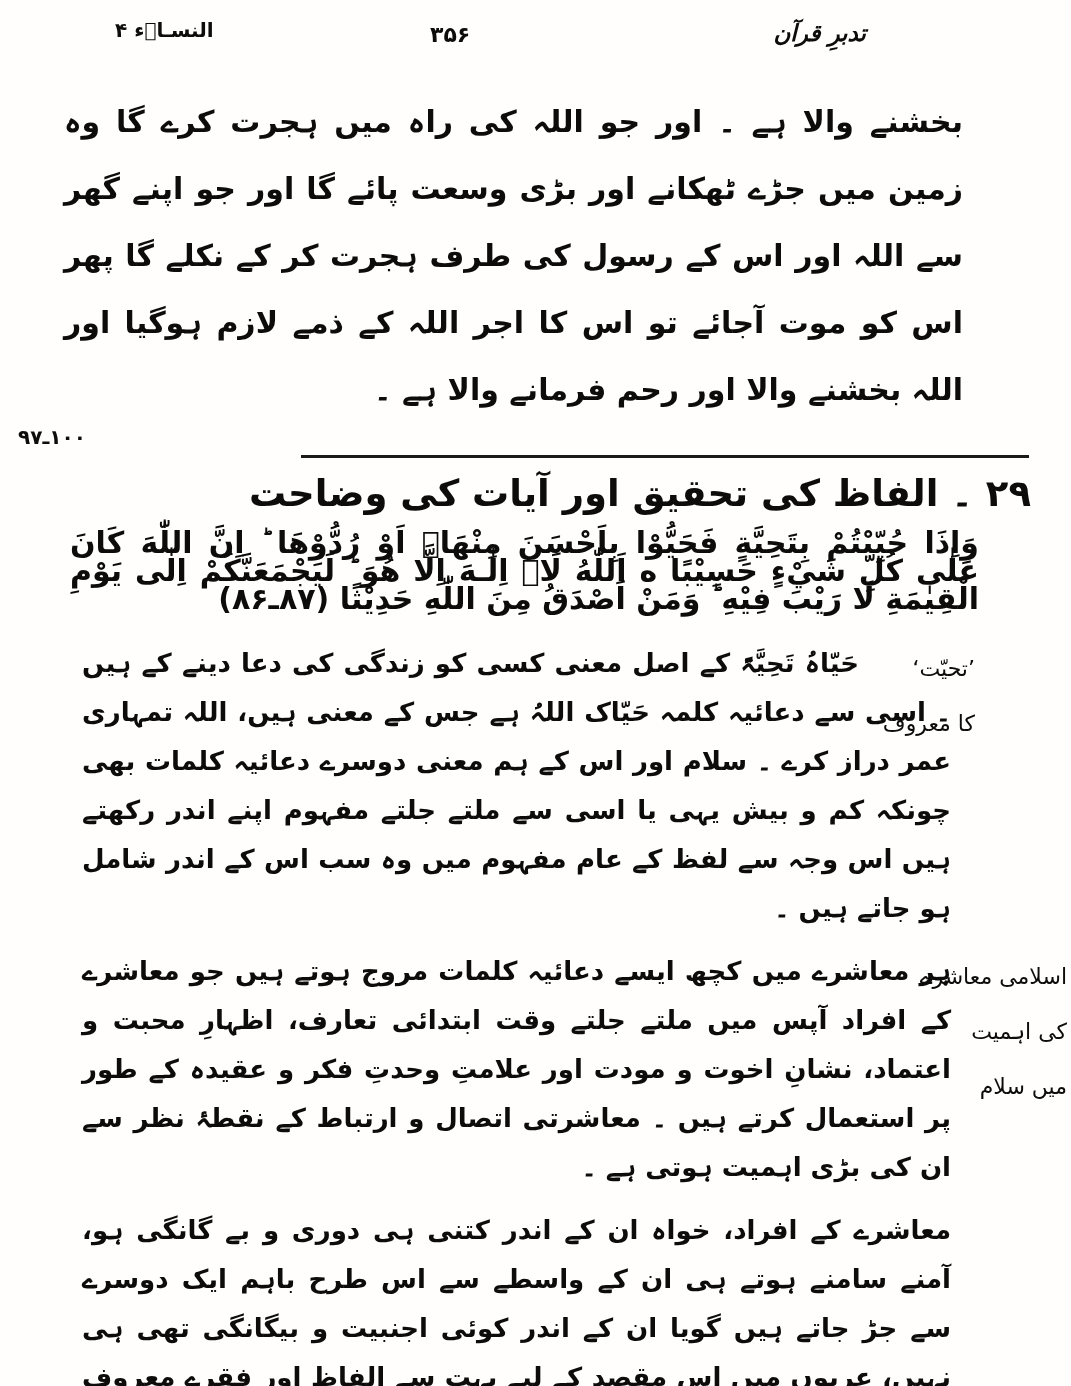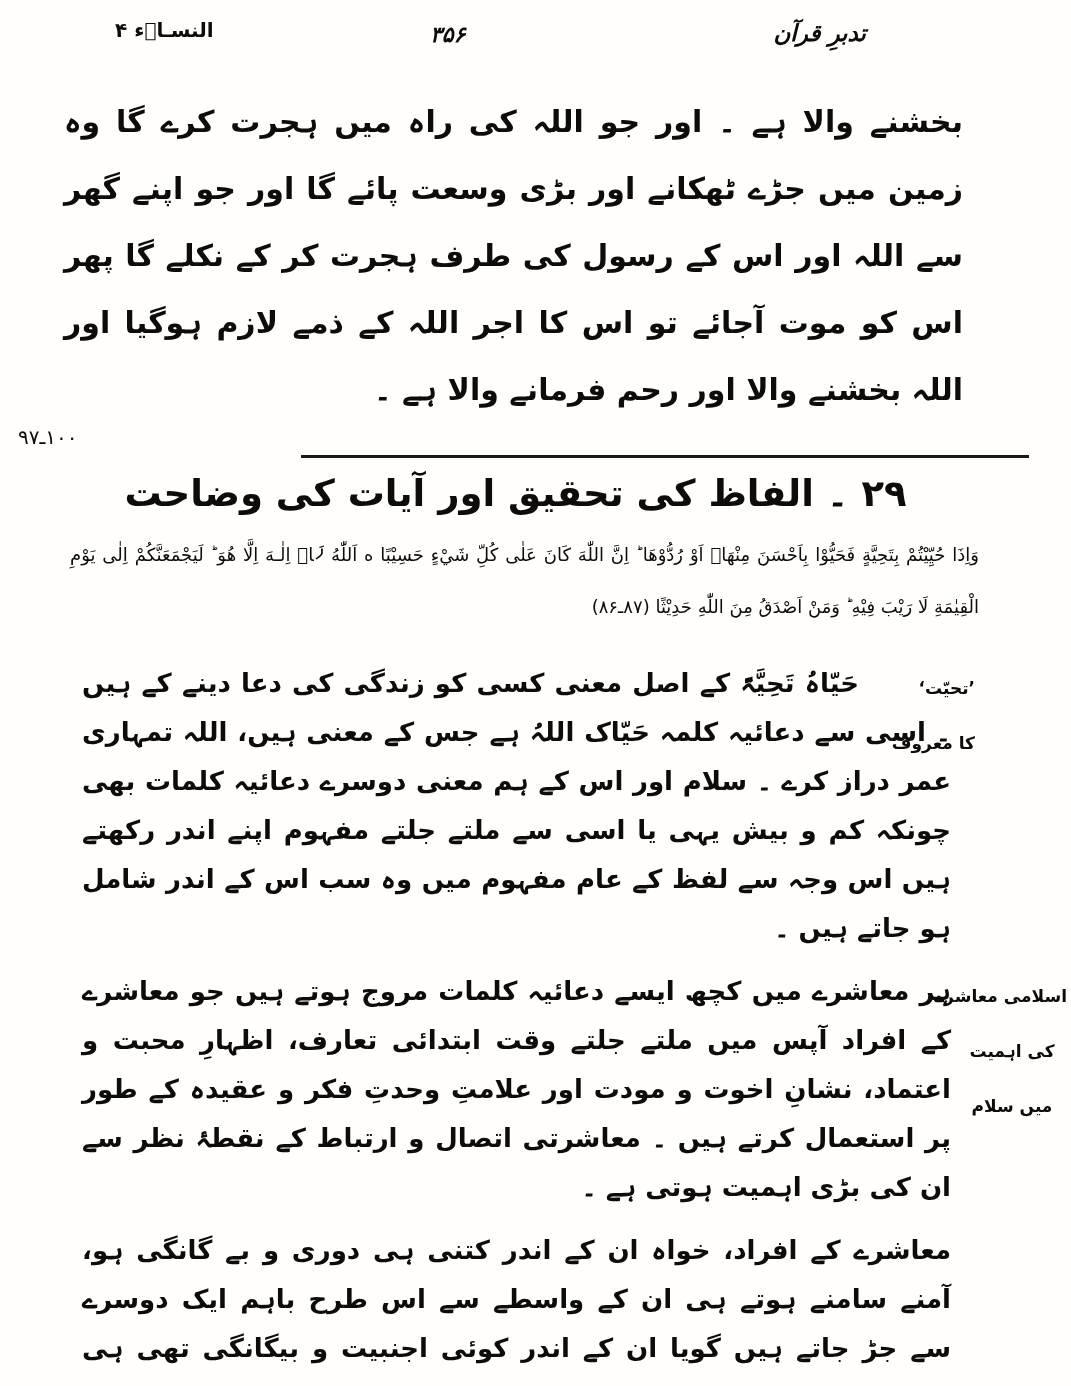--- a/index.html
+++ b/index.html
@@ -10,69 +10,67 @@
     background:#fffefc;
     overflow:hidden;
     direction:rtl;
     color:#0d0c0a;
     font-family:"DejaVu Sans",sans-serif;
     -webkit-font-smoothing:antialiased;
   }
   
   .runhead{position:absolute;top:14px;right:0;left:0;height:40px;font-weight:bold;}
   .runhead .book{position:absolute;right:205px;top:6px;font-size:23px;font-style:italic;}
-  .runhead .pnum{position:absolute;left:430px;top:8px;font-size:22px;letter-spacing:2px;font-style:italic;}
+  .runhead .pnum{position:absolute;left:430px;top:8px;font-size:22px;letter-spacing:2px;}
   .runhead .surah{position:absolute;left:115px;top:4px;font-size:20px;}
   
   .translation{
     margin:88px 108px 0 64px;
     font-size:30px;font-weight:bold;
     line-height:67px;
     text-align:justify;
   }
   .verse-ref{
     margin:2px 0 0 18px;
     text-align:left;
-    font-size:20px;font-weight:normal;
+    font-size:20px;font-weight:bold;
     letter-spacing:1px;
   }
   .divider{
     border:none;border-top:3px solid #1a1a18;
     width:728px;height:0;
     margin:6px 42px 4px auto;
   }
   
   .sec-heading{
-    text-align:center;
     font-size:37px;font-weight:bold;
     margin:14px 40px 10px 0;
   }
   
   .arabic{
     margin:14px 92px 0 70px;
-    font-size:18px;font-weight:normal;
-    line-height:52px;
+    font-size:30px;font-weight:bold;
+    line-height:28px;
     text-align:justify;
   }
   
   .commentary{margin:26px 120px 0 82px;}
   .cpara{
     position:relative;
     font-size:26px;font-weight:600;
     line-height:49px;
     text-align:justify;
     margin-bottom:14px;
   }
   .cpara.indent-big{text-indent:92px;}
   .margin-note{
     position:absolute;top:2px;right:-116px;
     width:110px;
-    font-size:17px;font-weight:bold;
+    font-size:22px;font-weight:normal;
     line-height:55px;
-    text-align:center;
     white-space:nowrap;
   }
   .margin-note div{height:55px;}
 </style>
 </head>
 <body>
 
 <div class="page">
 
   <div class="runhead">

